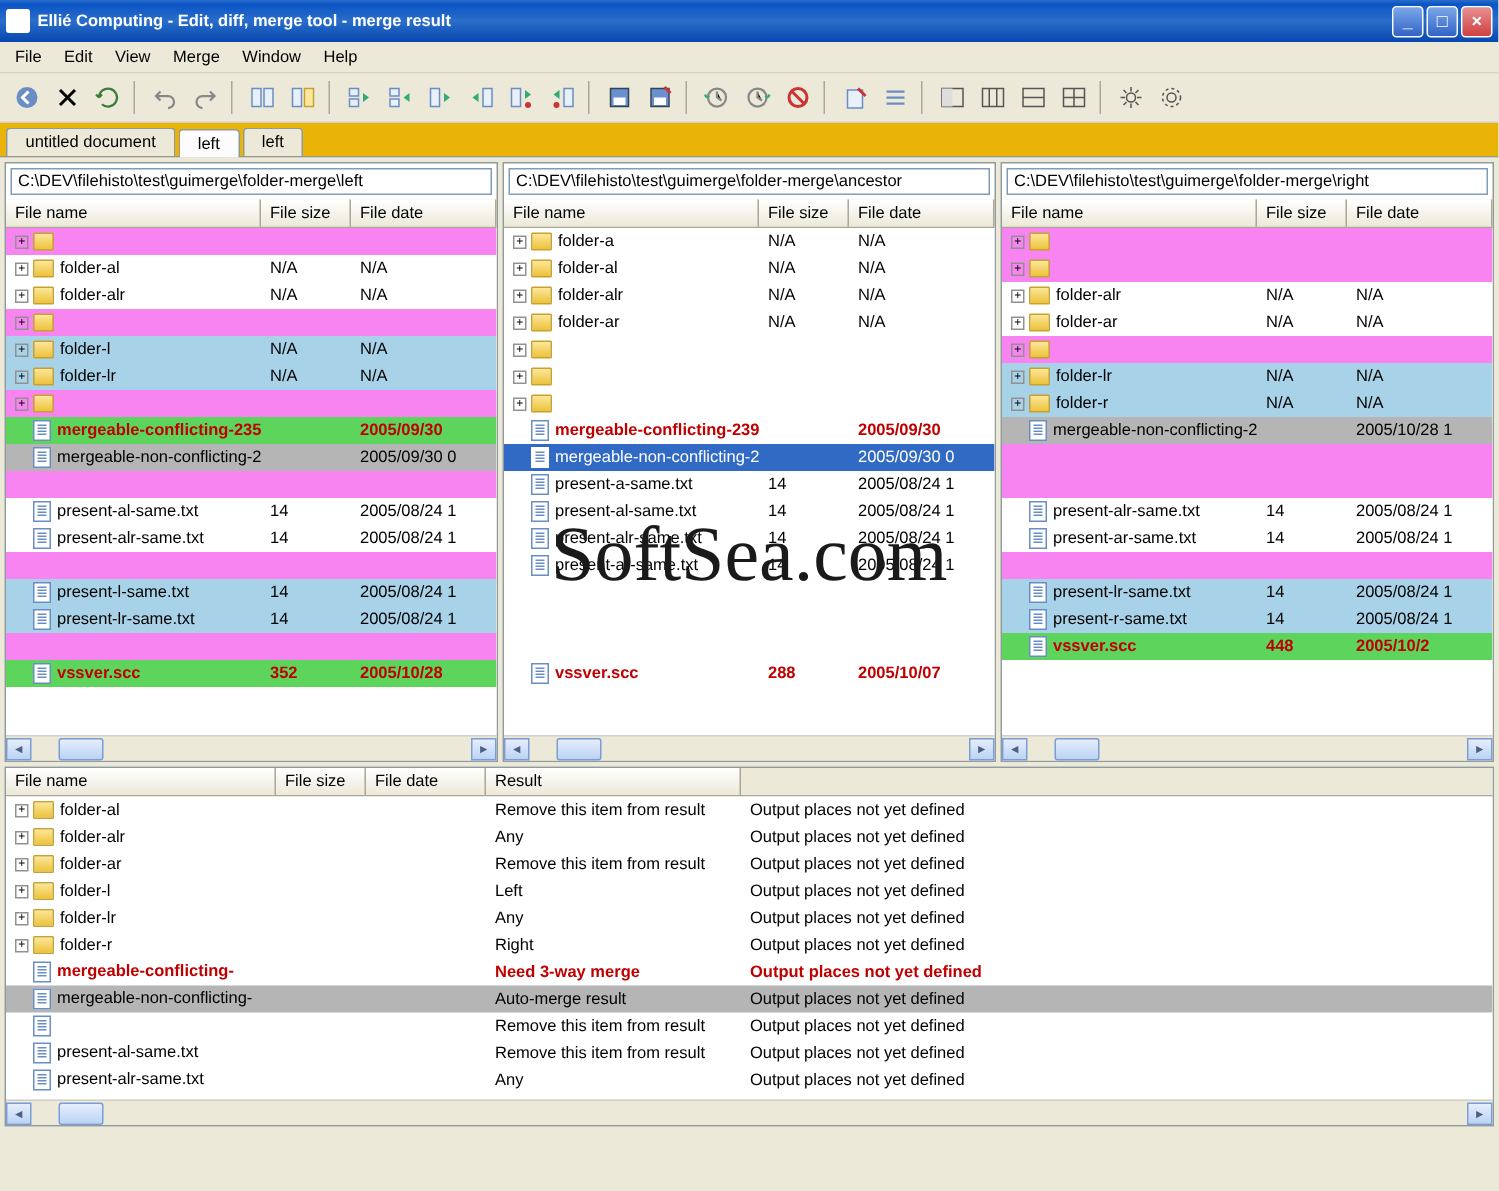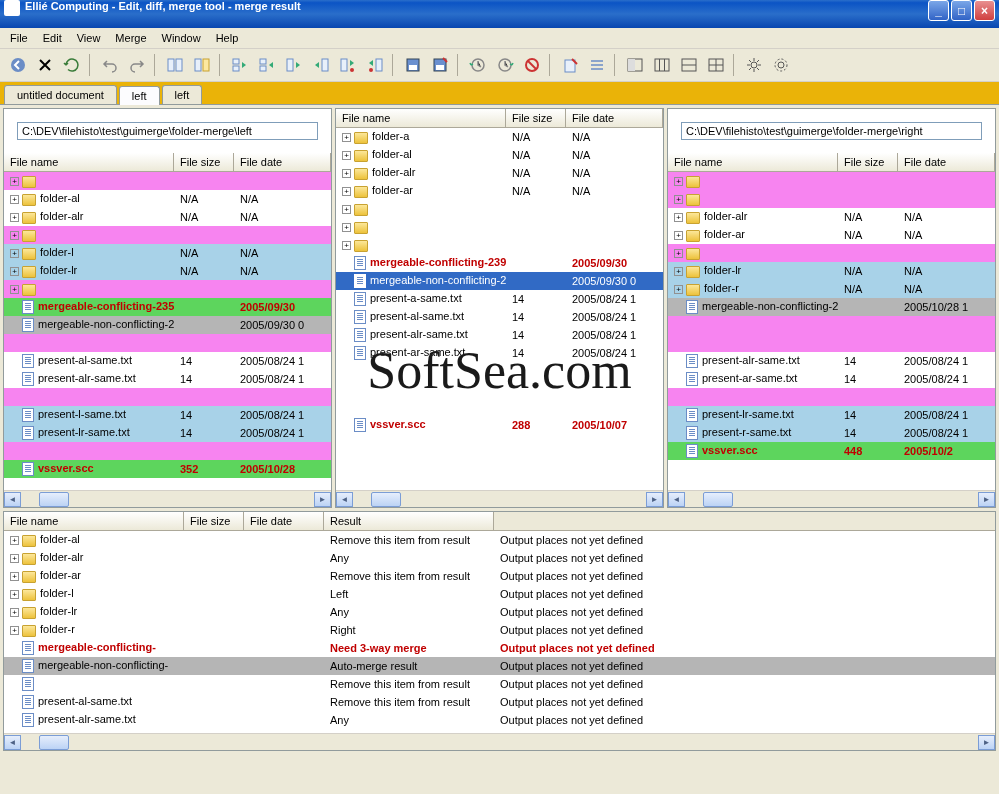--- a/index.html
+++ b/index.html
@@ -1,33 +1,33 @@
 <!DOCTYPE html>
 <html><head>
 <meta charset="utf-8">
 <style>
 *{box-sizing:border-box;margin:0;padding:0;font-family:Tahoma,Arial,sans-serif;font-size:11px}
 body{background:#ece9d8;width:999px;height:794px;overflow:hidden;position:relative}
-.titlebar{background:linear-gradient(to bottom,#2a6eca 0%,#0b54c5 10%,#2a6eca 50%,#0846b0 100%);height:28px;display:flex;padding:0 4px;color:#fff;font-size:13px}
+.titlebar{background:linear-gradient(to bottom,#2a6eca 0%,#0b54c5 10%,#2a6eca 50%,#0846b0 100%);height:28px;display:flex;align-items:center;padding:0 4px;color:#fff;font-size:13px}
 .titlebar .icon{width:16px;height:16px;margin-right:5px;background:#fff;border-radius:2px}
 .titlebar .title{flex:1;font-weight:bold}
 .winbtn{width:21px;height:21px;margin-left:2px;border:1px solid #fff;border-radius:3px;background:linear-gradient(to bottom,#7ba7e8,#3163c6);display:inline-flex;align-items:center;justify-content:center;color:#fff;font-weight:bold;font-size:12px;cursor:pointer}
 .winbtn.close{background:linear-gradient(to bottom,#e89090,#d04040)}
 .menubar{background:#ece9d8;padding:3px 6px;display:flex;gap:7px;border-bottom:1px solid #d4d0c8}
 .menubar span{padding:1px 4px;cursor:pointer}
 .toolbar{background:#ece9d8;padding:4px 6px;display:flex;gap:3px;flex-wrap:wrap;align-items:center;border-bottom:1px solid #d4d0c8}
 .tbtn{width:24px;height:24px;border:1px solid transparent;display:flex;align-items:center;justify-content:center;cursor:pointer}
 .tbtn svg{width:18px;height:18px}
 .sep{width:4px;height:22px;border-left:1px solid #aca899;margin:0 2px}
 .tabbar{background:#eab308;padding:3px 4px 0;display:flex;gap:2px;border-bottom:1px solid #919b9c}
 .tab{padding:3px 12px;background:#ece9d8;border:1px solid #919b9c;border-bottom:none;border-radius:3px 3px 0 0;cursor:pointer;position:relative}
 .tab.active{background:#fcfcfe;top:1px;font-weight:normal}
 .panes{display:flex;gap:3px;padding:3px;height:406px;background:#ece9d8}
 .pane{flex:1;display:flex;flex-direction:column;border:1px solid #919b9c;background:#fff;min-width:0}
-.pathbar{background:#fff;border:1px solid #7f9db9;margin:13px;padding:2px 4px;font-size:11px;white-space:nowrap;overflow:hidden}
+.pathbar{background:#fff;border:1px solid #7f9db9;margin:3px;padding:2px 4px;font-size:11px;white-space:nowrap;overflow:hidden}
 .gridhead{display:flex;background:#ece9d8;border-bottom:1px solid #aca899}
 .gridhead .col{padding:3px 6px;border-right:1px solid #aca899;background:linear-gradient(to bottom,#fff,#ece9d8);font-size:11px;cursor:pointer;white-space:nowrap;overflow:hidden}
 .gridbody{flex:1;overflow:hidden;background:#fff}
 .row{display:flex;height:18px;align-items:center;white-space:nowrap}
 .row .c{padding:1px 6px;overflow:hidden;white-space:nowrap}
 .treeexp{width:9px;height:9px;border:1px solid #919191;display:inline-flex;align-items:center;justify-content:center;font-size:8px;line-height:1;margin-right:3px;vertical-align:middle}
 .folder{width:14px;height:12px;background:linear-gradient(to bottom,#fce79a,#edc23b);border:1px solid #c8a231;border-radius:1px;display:inline-block;vertical-align:middle;margin-right:4px}
 .file{width:12px;height:14px;background:#fff;border:1px solid #6b8dc6;display:inline-block;vertical-align:middle;margin-right:4px;position:relative}
 .file::before{content:'';position:absolute;left:2px;right:2px;top:2px;height:1px;background:#6b8dc6;box-shadow:0 2px 0 #6b8dc6,0 4px 0 #6b8dc6,0 6px 0 #6b8dc6}
 .bg-magenta{background:#f784f0}
@@ -332,20 +332,21 @@
         </div>
       </div>
     <div class="scroll-x">
         <span class="arr">◄</span>
         <span class="thumb"></span>
         <span class="fill"></span>
         <span class="arr">►</span>
       </div>
   </div>
   <div class="pane">
+    <div class="pathbar">C:\DEV\filehisto\test\guimerge\folder-merge\ancestor</div>
     <div class="gridhead">
       <div class="col col-name">File name</div>
       <div class="col col-size">File size</div>
       <div class="col col-date">File date</div>
     </div>
     <div class="gridbody" id="ancestor-body">
         <div class="row">
           <span class="c col-name"><span class="treeexp">+</span><span class="folder"></span>folder-a</span>
           <span class="c col-size">N/A</span>
           <span class="c col-date">N/A</span>

